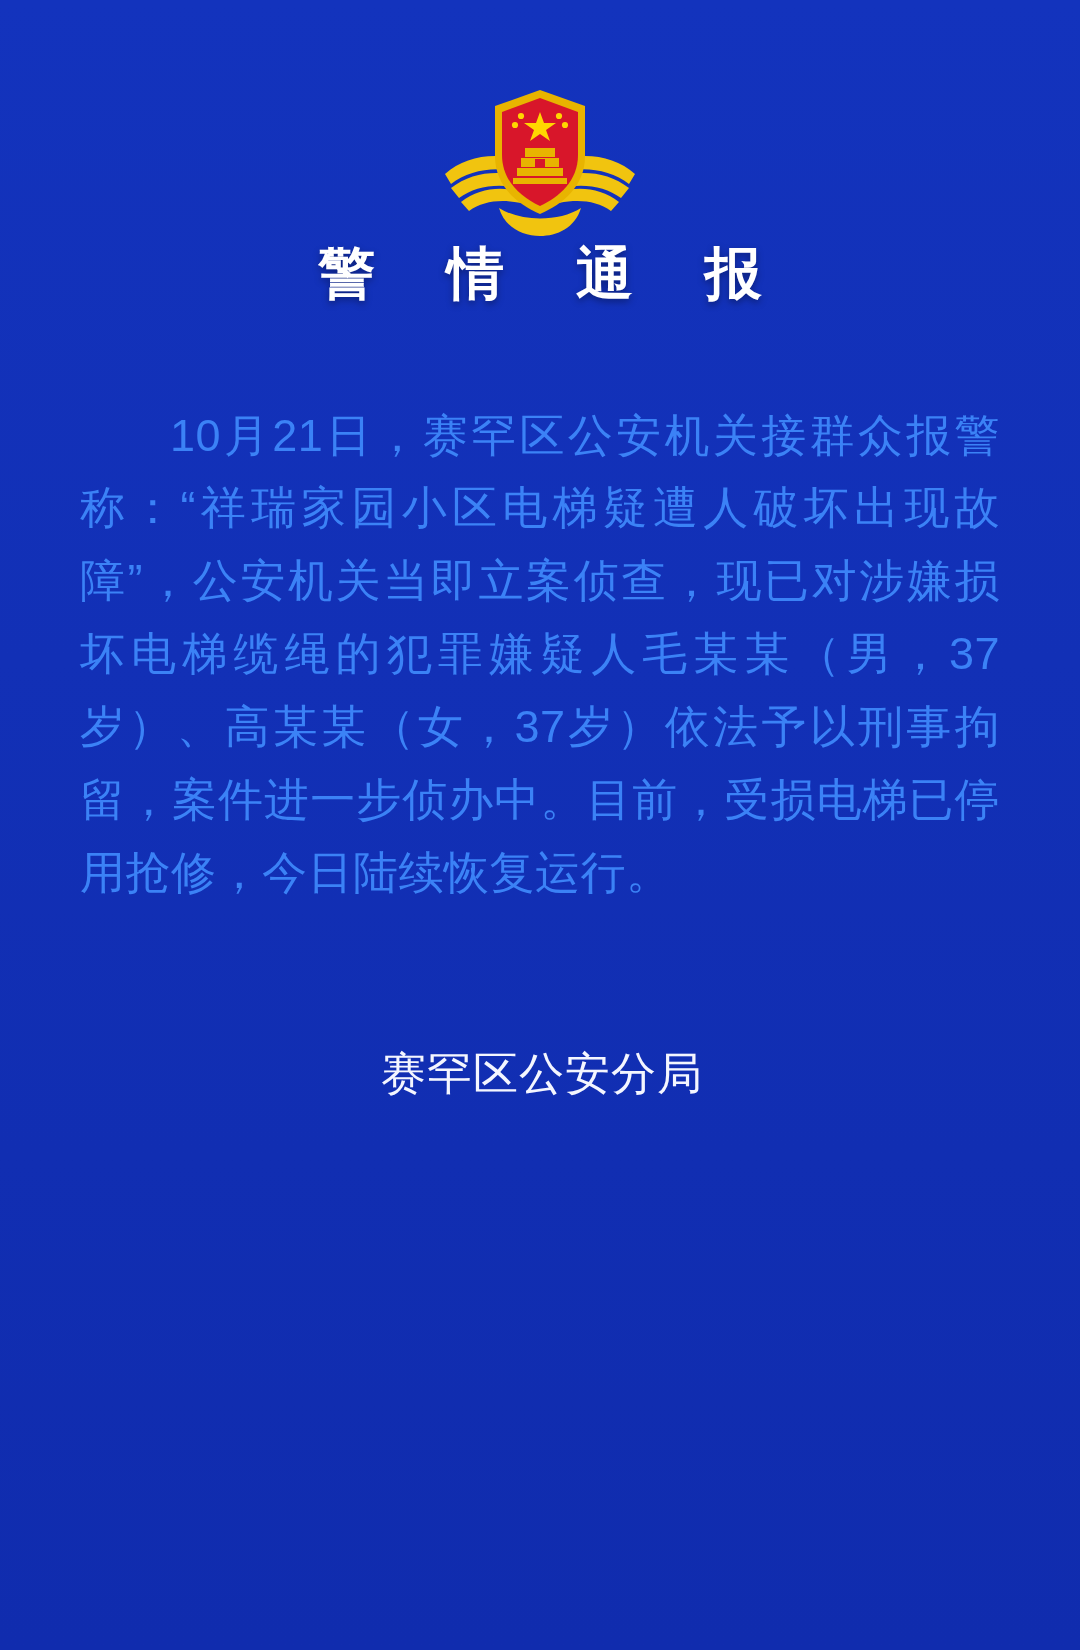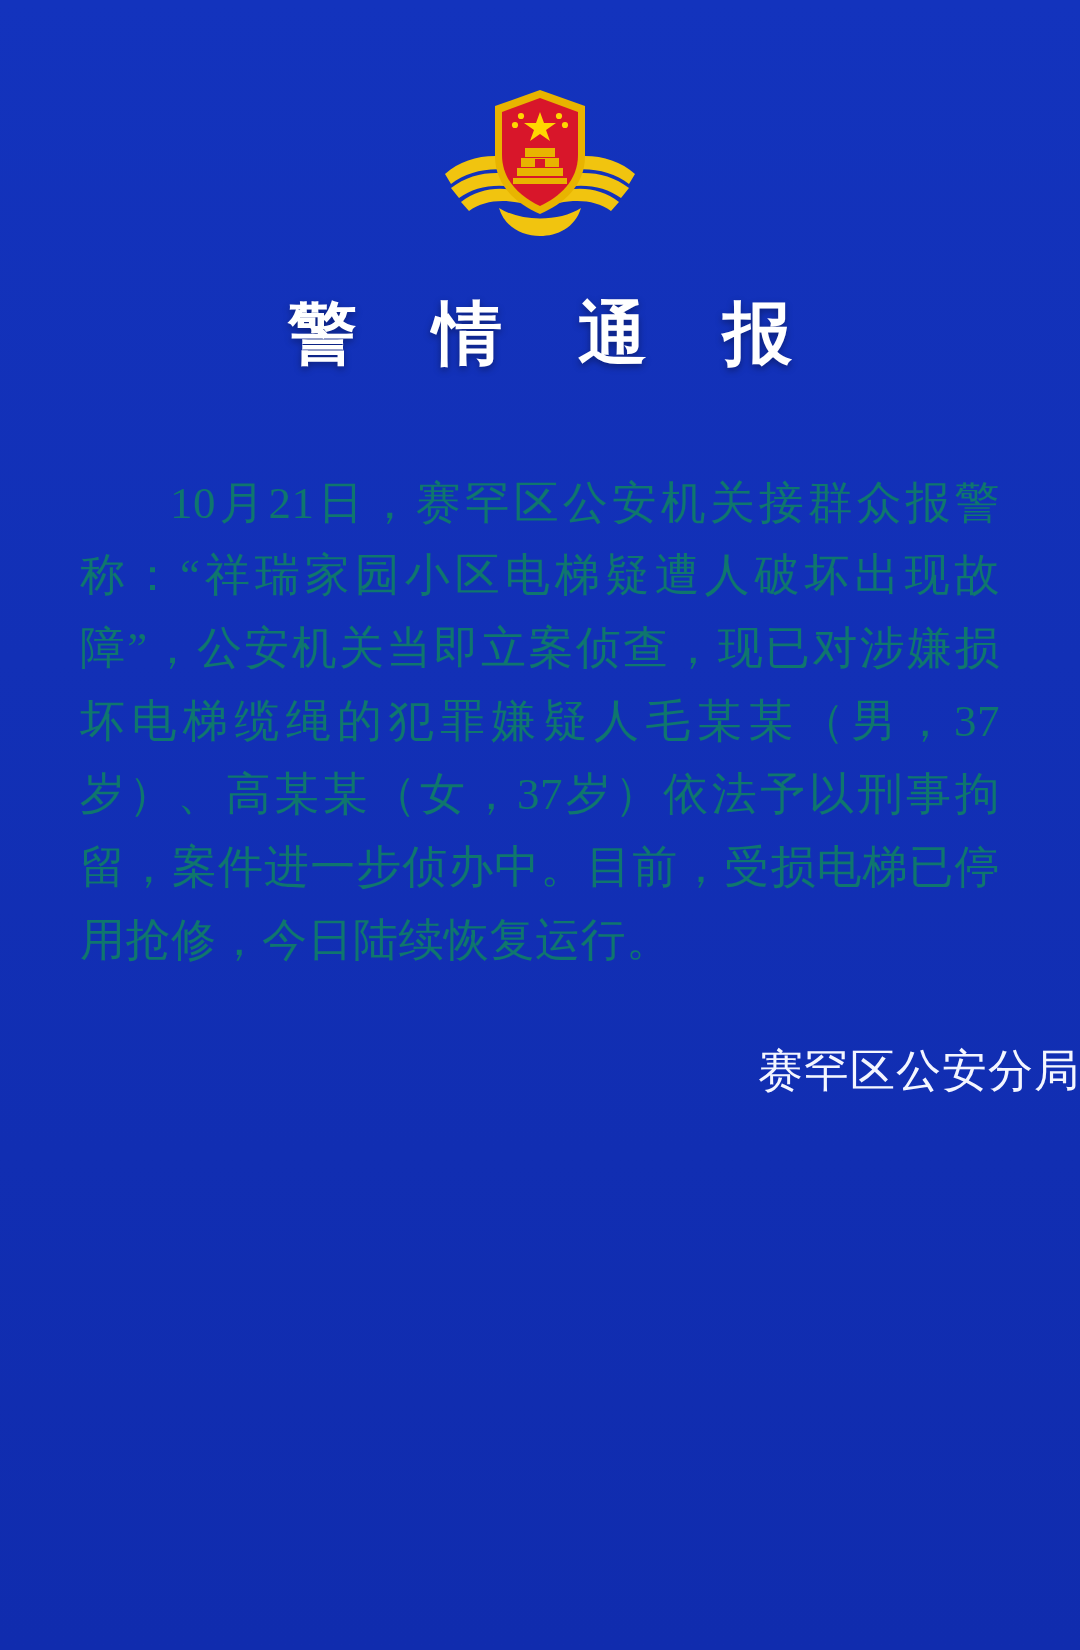--- a/index.html
+++ b/index.html
@@ -33,56 +33,55 @@
     padding-top: 82px;
   }
   .emblem {
     width: 210px;
     height: 160px;
     position: relative;
   }
 
   
   .title {
-    margin-top: 54px;
     text-align: center;
-    font-size: 69px;
+    font-size: 57px;
     line-height: 1.08;
     letter-spacing: 26px;
     text-indent: 26px;
     font-weight: 700;
     color: #ffffff;
     text-shadow: 0 3px 7px rgba(0, 0, 0, 0.35);
     font-family: "DejaVu Serif", "Liberation Serif", serif;
   }
 
   
   .body-text {
     margin: 96px 20px 0 20px;
     font-size: 45px;
     line-height: 1.62;
     text-align: justify;
     text-justify: inter-ideograph;
     text-indent: 90px;
-    color: #0f766e;
-    font-family: Liberation Serif, serif;
+    color: #3b82f6;
+    font-family: Liberation Sans, sans-serif;
     letter-spacing: 0.5px;
   }
 
   
   .signature {
     position: absolute;
     left: 4px;
     right: 0;
     top: 1040px;
-    text-align: right;
+    text-align: center;
     font-size: 45px;
     line-height: 1.55;
     color: #f4f6ff;
-    font-family: Liberation Mono, monospace;
+    font-family: Liberation Serif, serif;
   }
   .signature .line {
     display: block;
     letter-spacing: 1px;
   }
 </style>
 </head>
 <body>
 
 <div class="poster">

